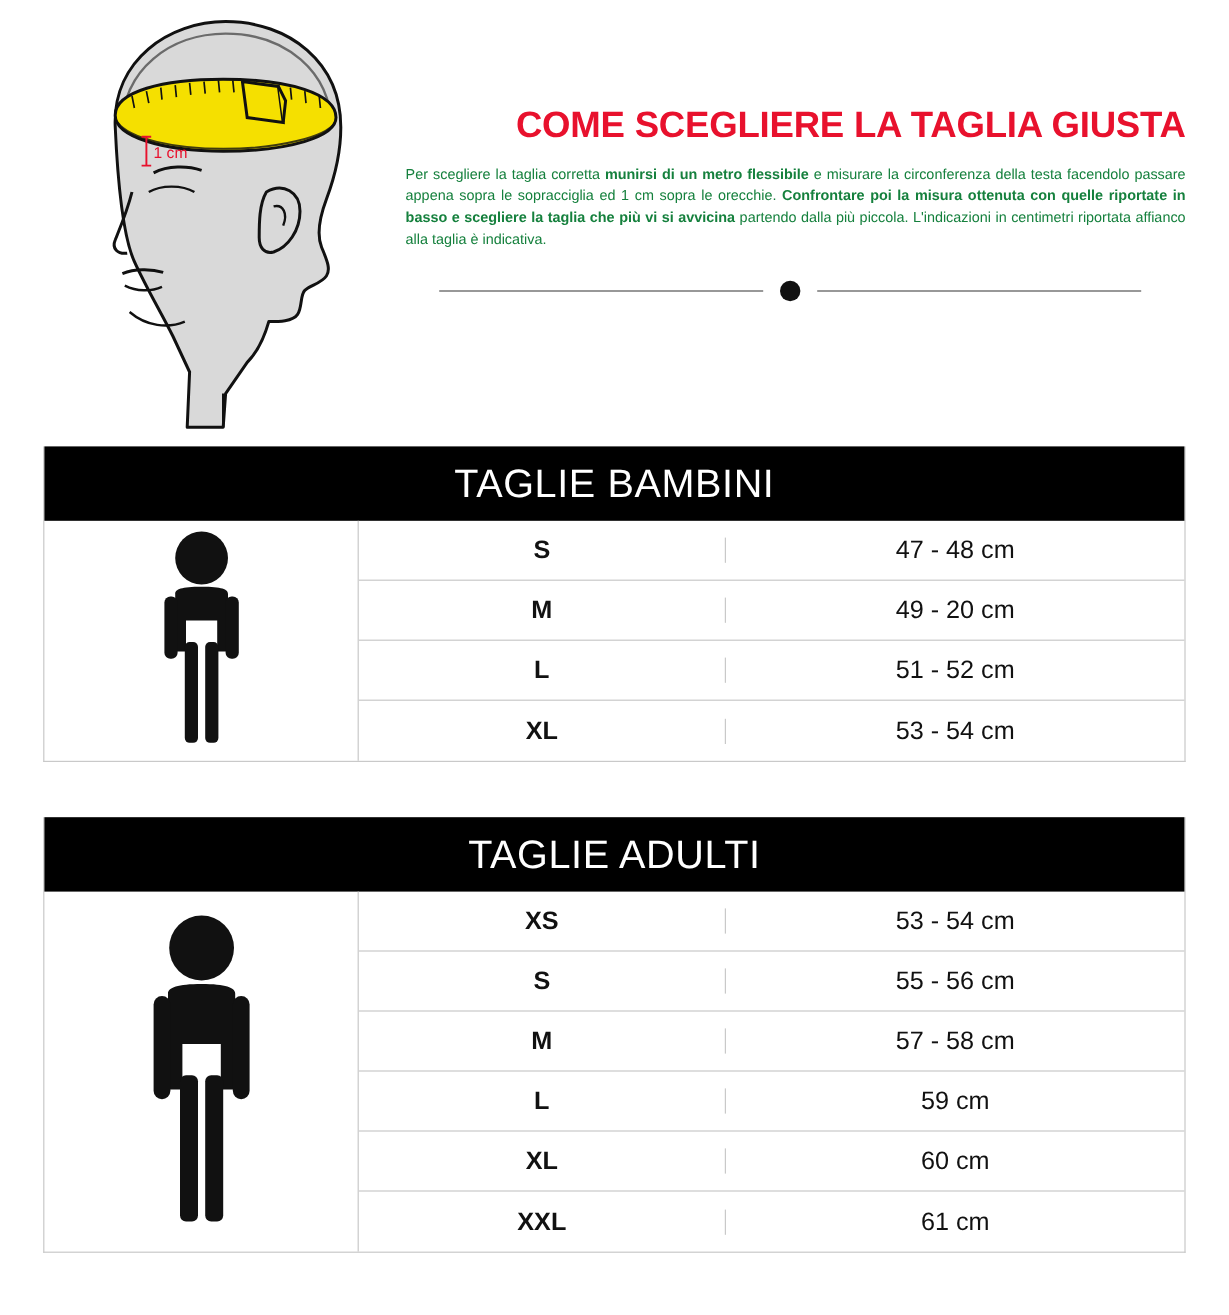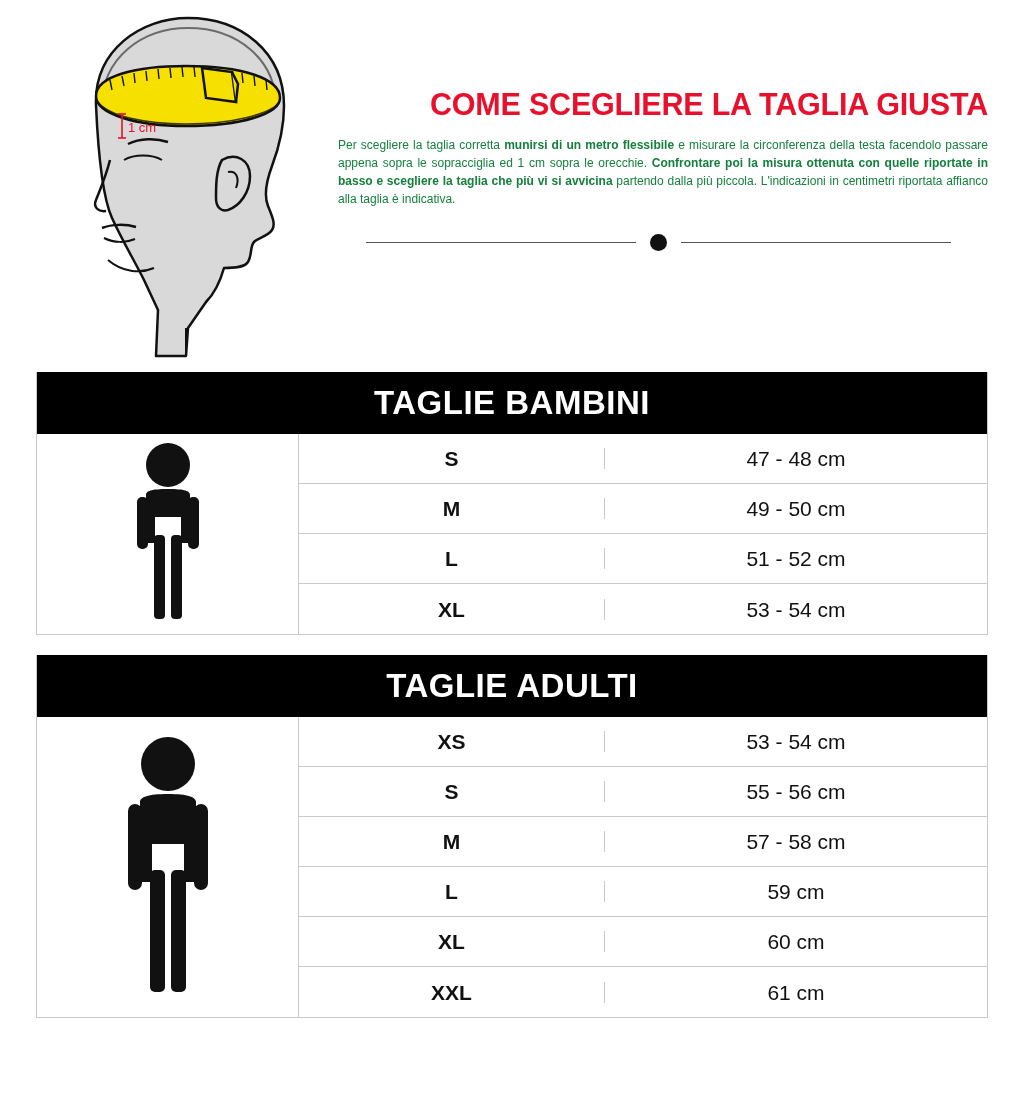--- a/index.html
+++ b/index.html
@@ -80,28 +80,28 @@
     flex: 0 0 auto;
   }
 
   
   .table-block {
     margin: 0 36px;
     border: 1px solid #c9c9c9;
     border-top: none;
   }
   .table-block.first { margin-top: 12px; }
-  .table-block.second { margin-top: 20px; }
+  .table-block.second { margin-top: 46px; }
 
   .table-header {
     background: #000000;
     color: #ffffff;
     text-align: center;
     font-size: 33px;
-    font-weight: bold;
+    font-weight: normal;
     letter-spacing: 0.5px;
     padding: 14px 0 15px 0;
     line-height: 1;
   }
 
   .table-body {
     display: flex;
   }
 
   .icon-cell {
@@ -238,21 +238,21 @@
         <rect x="58" y="96" width="11" height="84" rx="4" fill="#111111"></rect>
       </svg>
     </div>
     <div class="rows">
       <div class="row">
         <div class="size">S</div>
         <div class="measure">47 - 48 cm</div>
       </div>
       <div class="row">
         <div class="size">M</div>
-        <div class="measure">49 - 50 cm</div>
+        <div class="measure">49 - 20 cm</div>
       </div>
       <div class="row">
         <div class="size">L</div>
         <div class="measure">51 - 52 cm</div>
       </div>
       <div class="row">
         <div class="size">XL</div>
         <div class="measure">53 - 54 cm</div>
       </div>
     </div>

